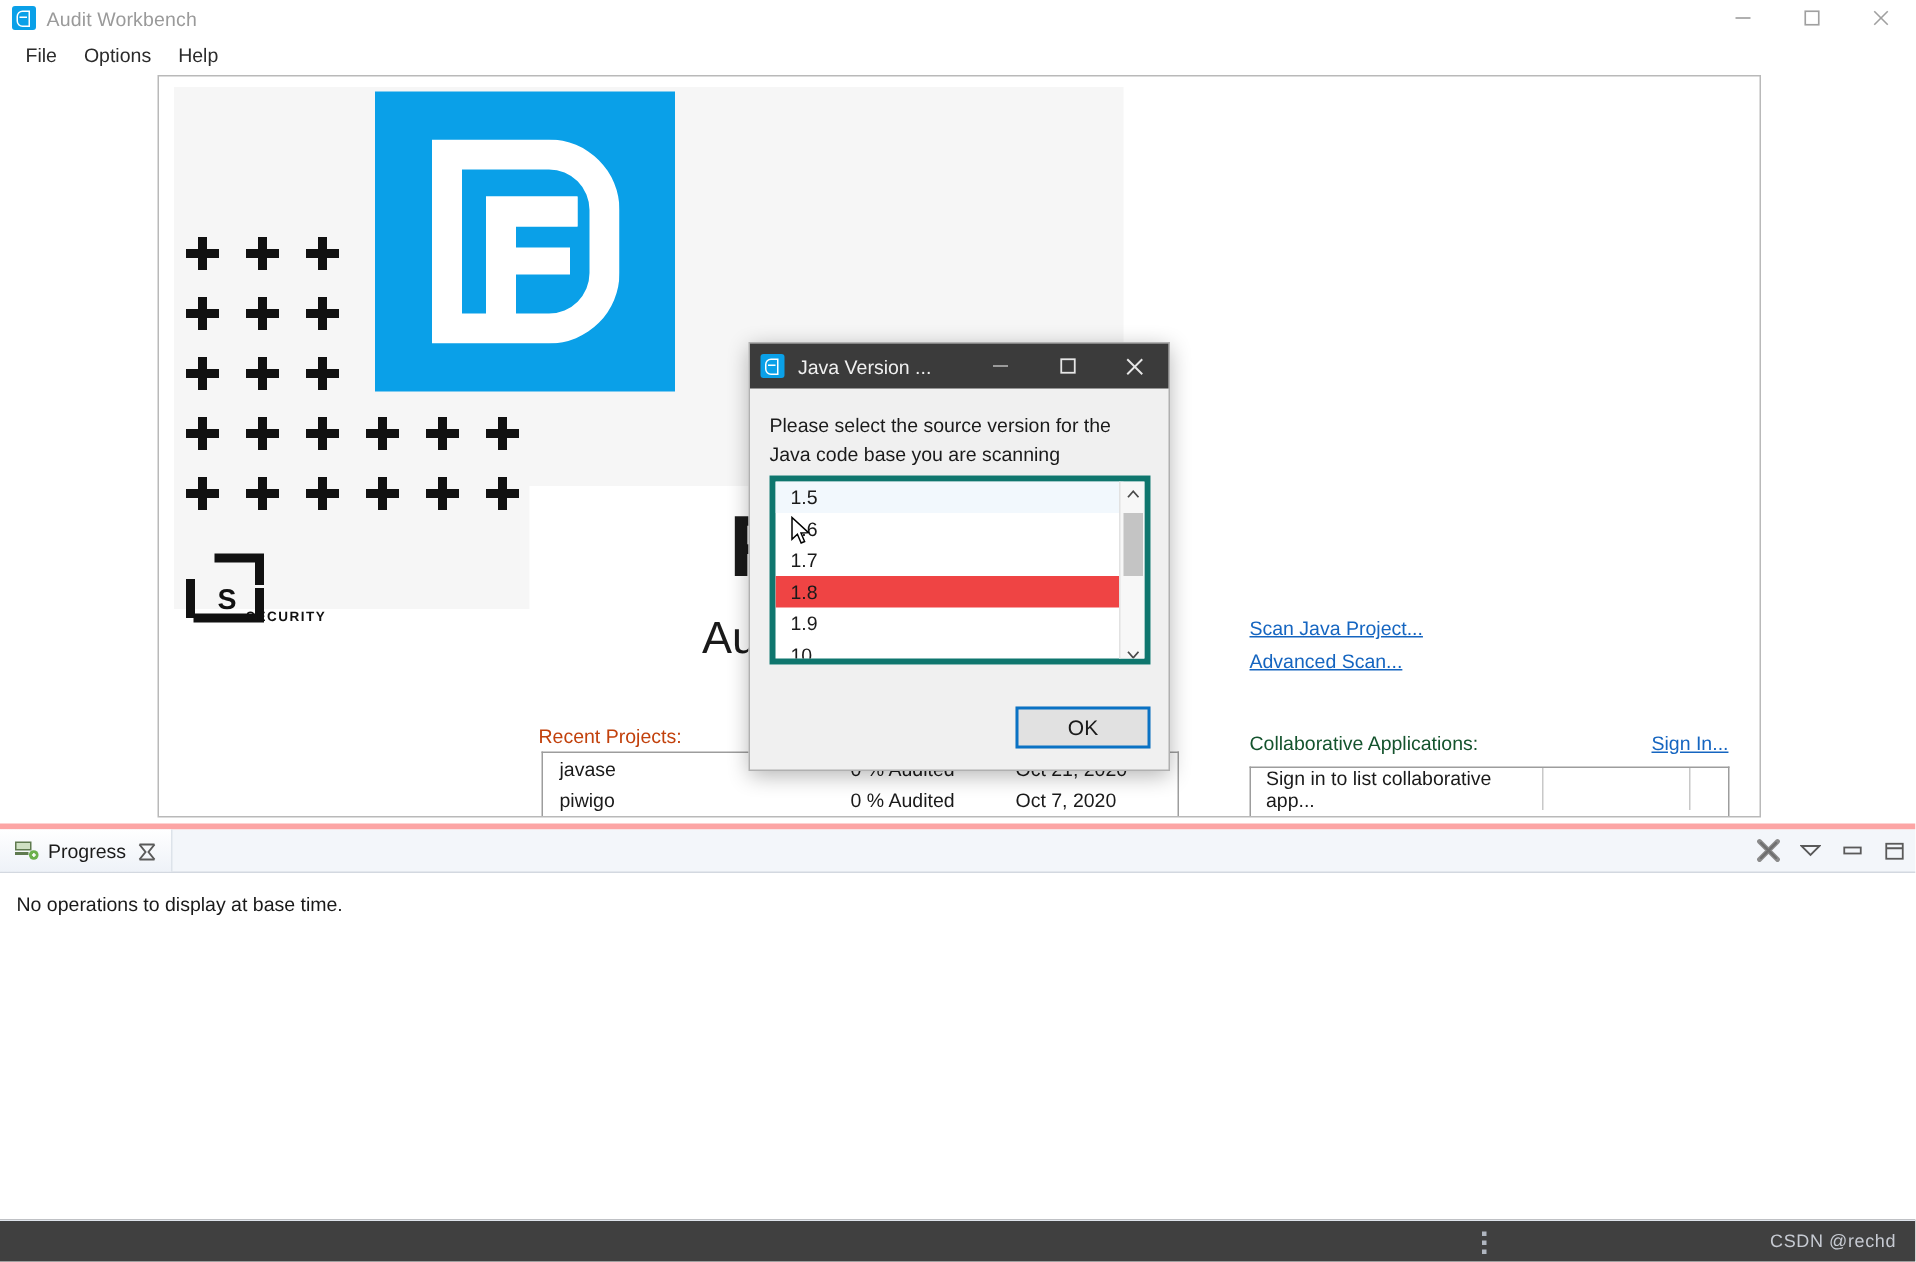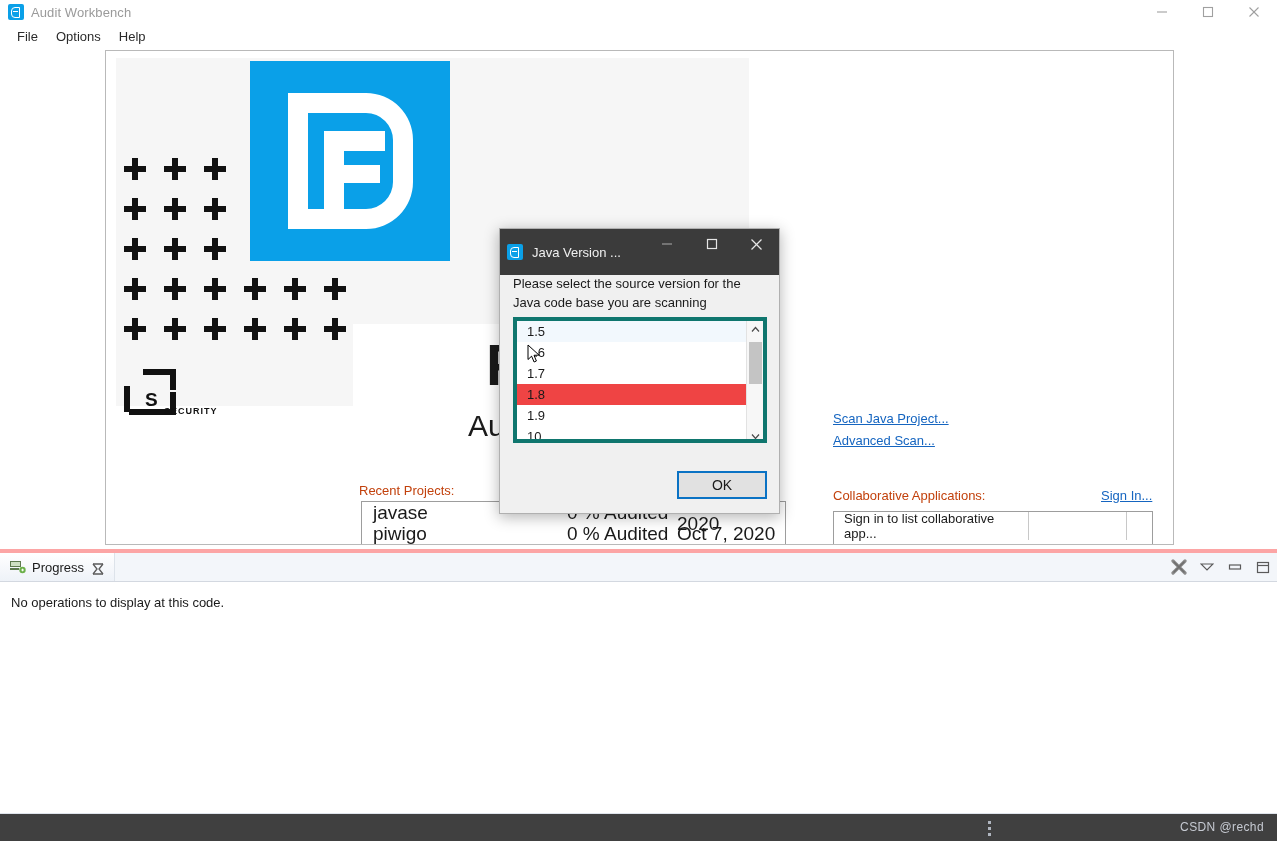--- a/index.html
+++ b/index.html
@@ -152,36 +152,36 @@
     position: absolute; left: 255px; top: 450px;
     width: 425px; height: 46px;
     border: 1px solid #9d9d9d;
     border-bottom: none;
     background: #ffffff;
     box-sizing: border-box;
     overflow: hidden;
   }
   .rt-row {
     height: 21px; display: flex; align-items: center;
-    font-size: 19px; color: #1a1a1a;
+    font-size: 13px; color: #1a1a1a;
   }
   .rt-c1 { width: 205px; padding-left: 11px; box-sizing: border-box; }
   .rt-c2 { width: 110px; }
   .rt-c3 { width: 100px; }
 
   
   .link {
     position: absolute;
     font-size: 13px; color: #1565c0;
     text-decoration: underline;
     cursor: pointer;
   }
   .collab-label {
     position: absolute; left: 727px; top: 437px;
-    font-size: 13px; color: #c2410c;
+    font-size: 13px; color: #14532d;
   }
   .collab-table {
     position: absolute; left: 727px; top: 460px;
     width: 320px; height: 38px;
     border: 1px solid #9d9d9d;
     border-bottom: none;
     background: #ffffff;
     box-sizing: border-box;
     overflow: hidden;
   }
@@ -264,21 +264,21 @@
   .dialog {
     position: absolute; left: 499px; top: 228px;
     width: 281px; height: 286px;
     background: #f0f0f0;
     border: 1px solid #b0b0b0;
     box-shadow: 0 3px 14px rgba(0,0,0,0.30);
     box-sizing: border-box;
   }
   .dlg-titlebar {
     position: absolute; left: 0; top: 0;
-    width: 279px; height: 46px;
+    width: 279px; height: 30px;
     background: #3b3b3b;
     display: flex; align-items: center;
   }
   .dlg-icon {
     width: 16px; height: 16px; margin-left: 7px; margin-right: 9px;
     background: #0aa0e8; border-radius: 2px; position: relative; flex: none;
   }
   .dlg-icon::before {
     content: ""; position: absolute; left: 3px; top: 2.5px;
     width: 9px; height: 11px; border: 1.6px solid #ffffff;
@@ -510,21 +510,21 @@
         <div class="ptool">
           <svg width="14" height="13" viewBox="0 0 14 13">
             <rect x="1.5" y="1.5" width="11" height="10" fill="none" stroke="#5a5a5a" stroke-width="1.2"></rect>
             <path d="M1.5,4.5 H12.5" stroke="#5a5a5a" stroke-width="1.2"></path>
           </svg>
         </div>
       </div>
     </div>
 
     <div class="progress-body">
-      <div class="progress-msg">No operations to display at this code.</div>
+      <div class="progress-msg">No operations to display at base time.</div>
     </div>
   </div>
 
   <div class="statusbar">
     <div class="grip">
       <i></i>
         <i></i>
         <i></i>
     </div>
     <div class="watermark">CSDN @rechd</div>

